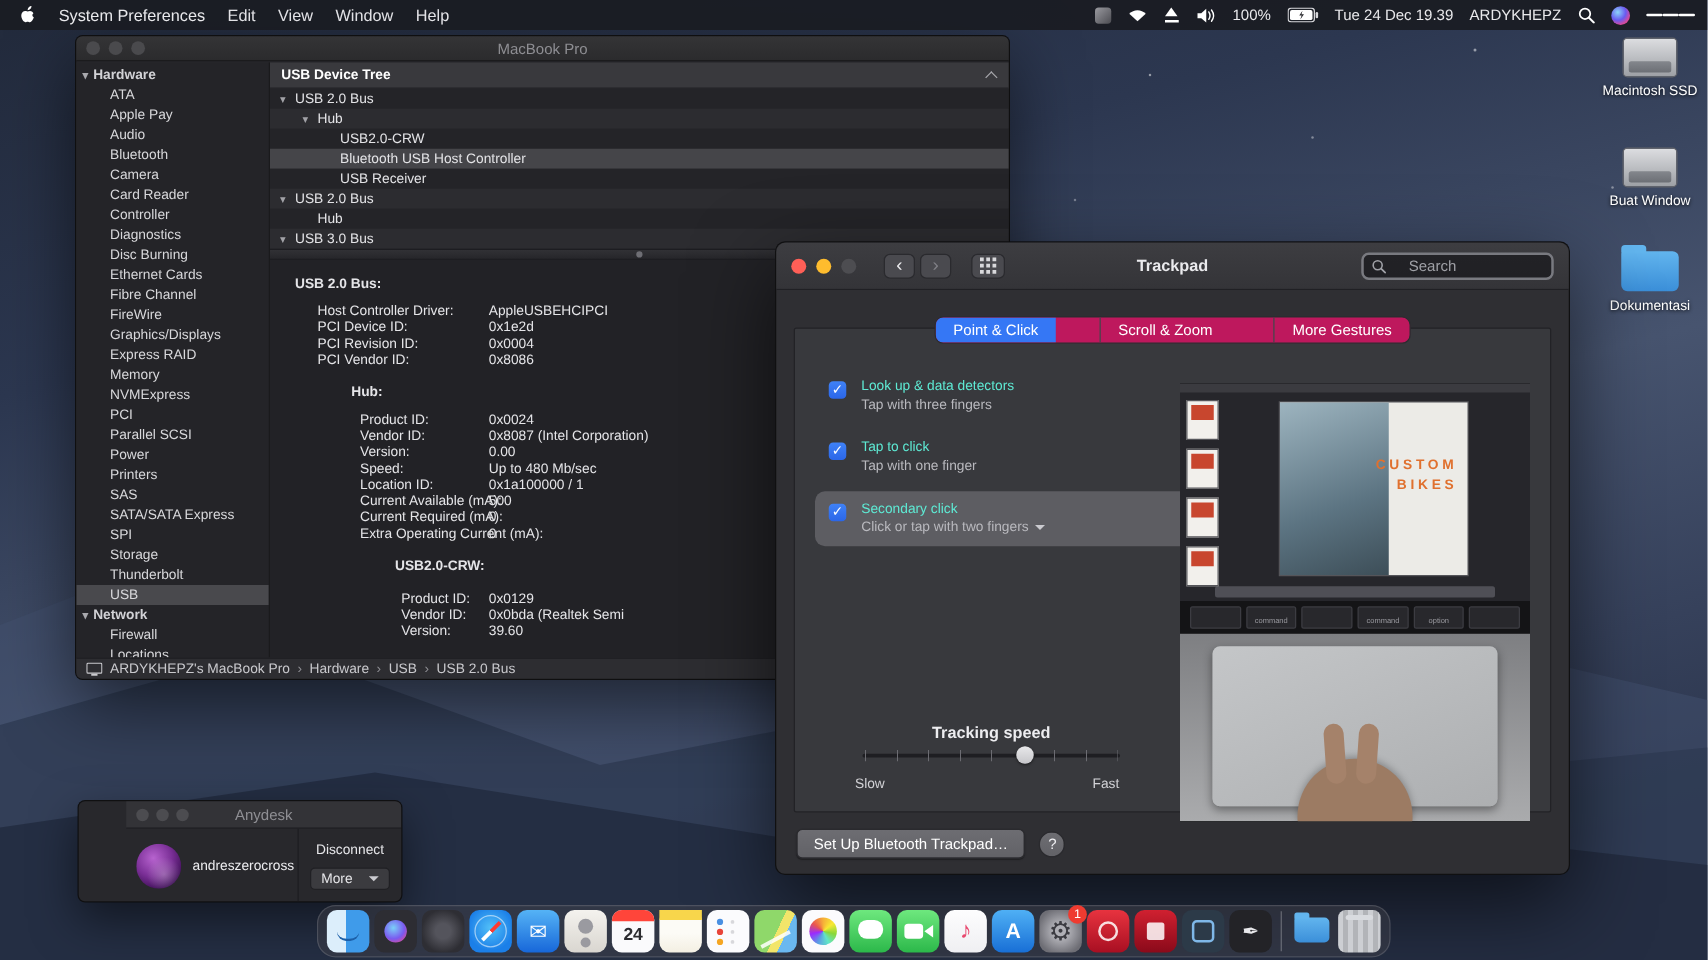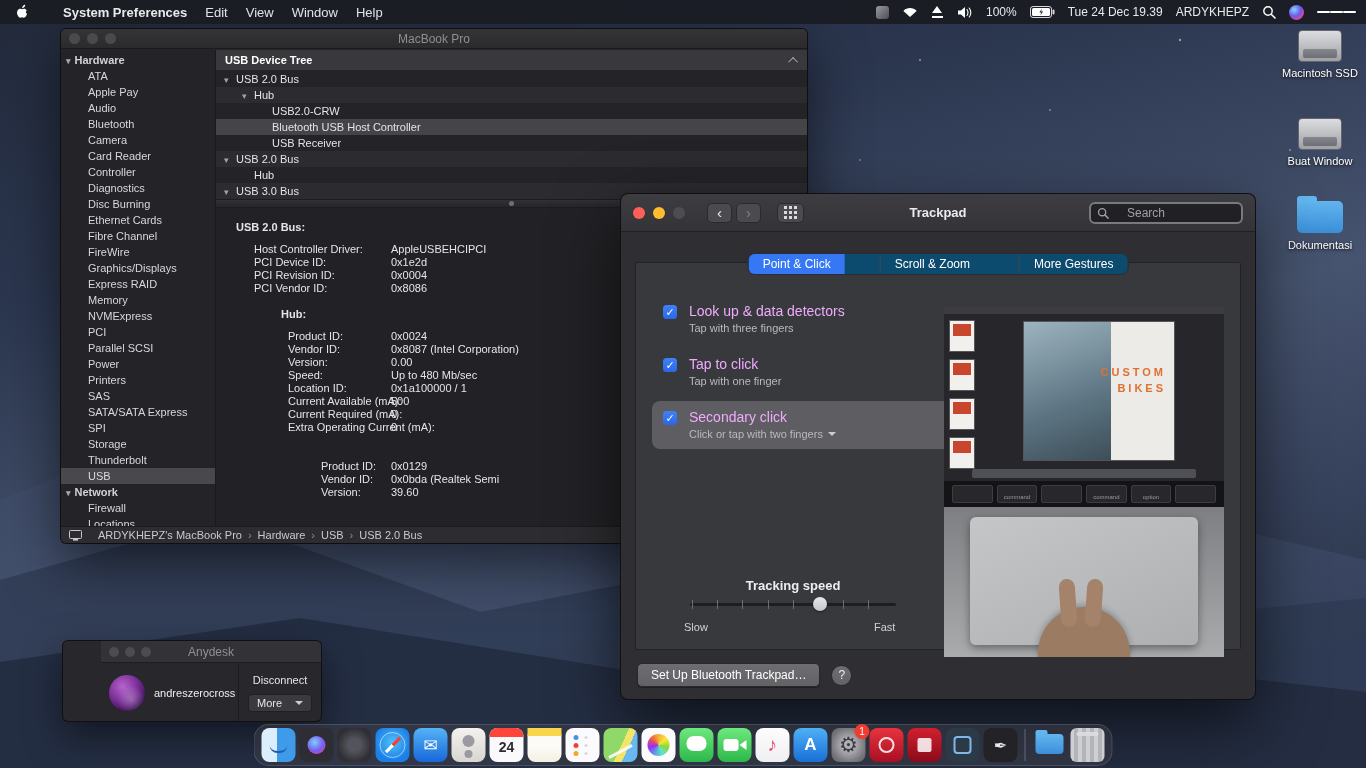--- a/index.html
+++ b/index.html
@@ -12,21 +12,21 @@
   }
   svg { display:block; }
 
   
   .wallpaper { position:absolute; inset:0; z-index:0; }
 
   
   .menubar { position:absolute; top:0; left:0; right:0; height:24px; z-index:60;
     background:rgba(26,28,34,.93); display:flex; align-items:center; color:#e9e9ec; font-size:13px; }
   .mb-left { display:flex; align-items:center; gap:18px; padding-left:14px; }
-  .mb-app { font-weight:bold;margin-left:16px; }
+  .mb-app { font-weight:normal; }
   .mb-menu { color:#e2e2e6; }
   .mb-right { margin-left:auto; display:flex; align-items:center; gap:13px; padding-right:10px; font-size:12px; }
   .mb-icon { display:flex; align-items:center; }
   .misc-status { width:13px; height:13px; border-radius:3px; background:linear-gradient(135deg,#9a9aa0,#4c4c52); }
   .eject-icon { width:13px; height:12px; position:relative; }
   .eject-icon::before { content:""; position:absolute; left:1px; top:0; border-left:5.5px solid transparent; border-right:5.5px solid transparent; border-bottom:7px solid #fff; }
   .eject-icon::after { content:""; position:absolute; left:1px; bottom:0; width:11px; height:2.5px; background:#fff; }
   .siri-orb { width:15px; height:15px; border-radius:50%;
     background:radial-gradient(circle at 35% 32%, #8ad4f8 0%, #6a5af0 45%, #d84a9a 72%, #2b2b42 100%); }
   .nc-icon span { display:block; width:13px; height:1.8px; background:#fff; margin:2.2px 0; border-radius:1px; }
@@ -68,21 +68,21 @@
   .detail-pane { flex:1; background:#222226; color:#e5e5e8; font-size:11px; padding-top:13px; overflow:hidden; }
   .dl { position:relative; height:13px; white-space:nowrap; }
   .dl .lbl { position:absolute; }
   .dl .val { position:absolute; left:175px; }
   .s1 .lbl { left:38px; } .s2 .lbl { left:72px; } .s3 .lbl { left:105px; }
   .dtitle { position:relative; height:13px; font-weight:bold; }
   .dtitle span { position:absolute; }
   .t1 span { left:20px; } .t2 span { left:65px; } .t3 span { left:100px; }
   .dsp { height:13px; } .dsp2 { height:9px; }
   .si-footer { position:absolute; left:0; right:0; bottom:0; height:17px; background:#2d2d31;
-    border-top:1px solid #1c1c20; display:flex; align-items:center; gap:16px; padding-left:8px;
+    border-top:1px solid #1c1c20; display:flex; align-items:center; gap:6px; padding-left:8px;
     font-size:11px; color:#c9c9cd; }
   .crumbs { display:flex; align-items:center; }
   .crumb:not(:last-child)::after { content:"›"; margin:0 6px; color:#8e8e94; }
 
   
   .tp-window { position:absolute; left:620px; top:193px; width:636px; height:507px; z-index:20;
     background:#2f2f33; border-radius:8px; border:1px solid rgba(0,0,0,.65);
     box-shadow:0 24px 65px rgba(0,0,0,.62); }
   .tp-titlebar { height:38px; background:linear-gradient(#3d3d41,#343438); border-bottom:1px solid #202024;
     border-radius:8px 8px 0 0; display:flex; align-items:center; padding:0 12px; position:relative; }
@@ -100,34 +100,34 @@
   .grid-icon::before { content:""; position:absolute; width:3px; height:3px; background:#d9d9dc;
     box-shadow:5px 0 #d9d9dc,10px 0 #d9d9dc,0 5px #d9d9dc,5px 5px #d9d9dc,10px 5px #d9d9dc,0 10px #d9d9dc,5px 10px #d9d9dc,10px 10px #d9d9dc; }
   .tp-search { margin-left:auto; width:154px; height:22px; background:rgba(14,14,18,.55);
     border:2px solid #797a80; border-radius:6px; display:flex; align-items:center; padding:0 6px; gap:5px; }
   .tp-search input { flex:1; min-width:0; background:transparent; border:none; outline:none;
     color:#e9e9ec; font-size:12px; font-family:inherit;margin-left:13px; }
   .tp-search input::placeholder { color:#9fa0a6; }
   .tp-content { position:absolute; left:14px; right:14px; top:68px; bottom:49px;
     background:#38393d; border:1px solid #222226; border-radius:2px; }
   .tp-tabs { position:absolute; top:-10px; left:50%; transform:translateX(-50%); display:flex;
-    background:#0c4a6e; border:1px solid #2c2c30; border-radius:7px; overflow:hidden;
+    background:#be185d; border:1px solid #2c2c30; border-radius:7px; overflow:hidden;
     font-size:12px; color:#fff; white-space:nowrap; }
   .tab { padding:3px 14px; }
   .tab + .tab { border-left:1px solid #46464b;margin-left:35px; }
   .tab.selected { background:#3577f5; border-left:none; }
   .opts { position:absolute; left:16px; top:32px; width:300px; }
   .opt { position:relative; border-radius:8px; padding:8px 10px 9px 37px; margin-bottom:5px; }
   .opt.highlight { background:#5d5d62; }
   .opt.highlight::after { content:""; position:absolute; right:-12px; top:50%; margin-top:-11px;
     border-top:11px solid transparent; border-bottom:11px solid transparent; border-left:12px solid #5d5d62; }
   .checkbox { position:absolute; left:11px; top:10px; width:14px; height:14px; border-radius:3.5px;
     background:linear-gradient(#3f82f7,#2b66e8); color:#fff; }
   .checkbox::before { content:"✓"; display:block; font-size:11px; line-height:14px; text-align:center; }
-  .opt-title { font-size:14px; color:#f0abfc; }
+  .opt-title { font-size:11px; color:#5eead4; }
   .opt-sub { font-size:11px; color:#b9b9be; margin-top:3px; display:flex; align-items:center; gap:5px; }
   .chev-down { width:0; height:0; border-left:4px solid transparent; border-right:4px solid transparent; border-top:4.5px solid #cbcbd0; }
   .track-label { position:absolute; left:54px; bottom:56px; width:206px; text-align:center;
     font-size:13px; font-weight:bold; color:#ededf0; }
   .slider { position:absolute; left:54px; bottom:38px; width:206px; height:14px; }
   .slider .rail { position:absolute; left:0; right:0; top:6px; height:3px; background:#1e1e22; border-radius:2px; }
   .slider .ticks { position:absolute; left:2px; right:2px; top:3px; height:9px;
     background-image:repeating-linear-gradient(to right,#6c6c72 0,#6c6c72 1px,transparent 1px,transparent 25.2px); }
   .slider .thumb { position:absolute; left:63%; top:0; width:14px; height:14px; margin-left:-7px;
     border-radius:50%; background:linear-gradient(#e8e8ea,#c6c6ca); box-shadow:0 1px 2px rgba(0,0,0,.5); }
@@ -467,20 +467,23 @@
           </div>
         <div class="dl s2">
             <span class="lbl">Current Required (mA):</span>
             <span class="val">0</span>
           </div>
         <div class="dl s2">
             <span class="lbl">Extra Operating Current (mA):</span>
             <span class="val">0</span>
           </div>
         <div class="dsp"></div>
+        <div class="dtitle t3">
+            <span>USB2.0-CRW:</span>
+          </div>
         <div class="dsp"></div>
         <div class="dl s3">
             <span class="lbl">Product ID:</span>
             <span class="val">0x0129</span>
           </div>
         <div class="dl s3">
             <span class="lbl">Vendor ID:</span>
             <span class="val">0x0bda  (Realtek Semi</span>
           </div>
         <div class="dl s3">

